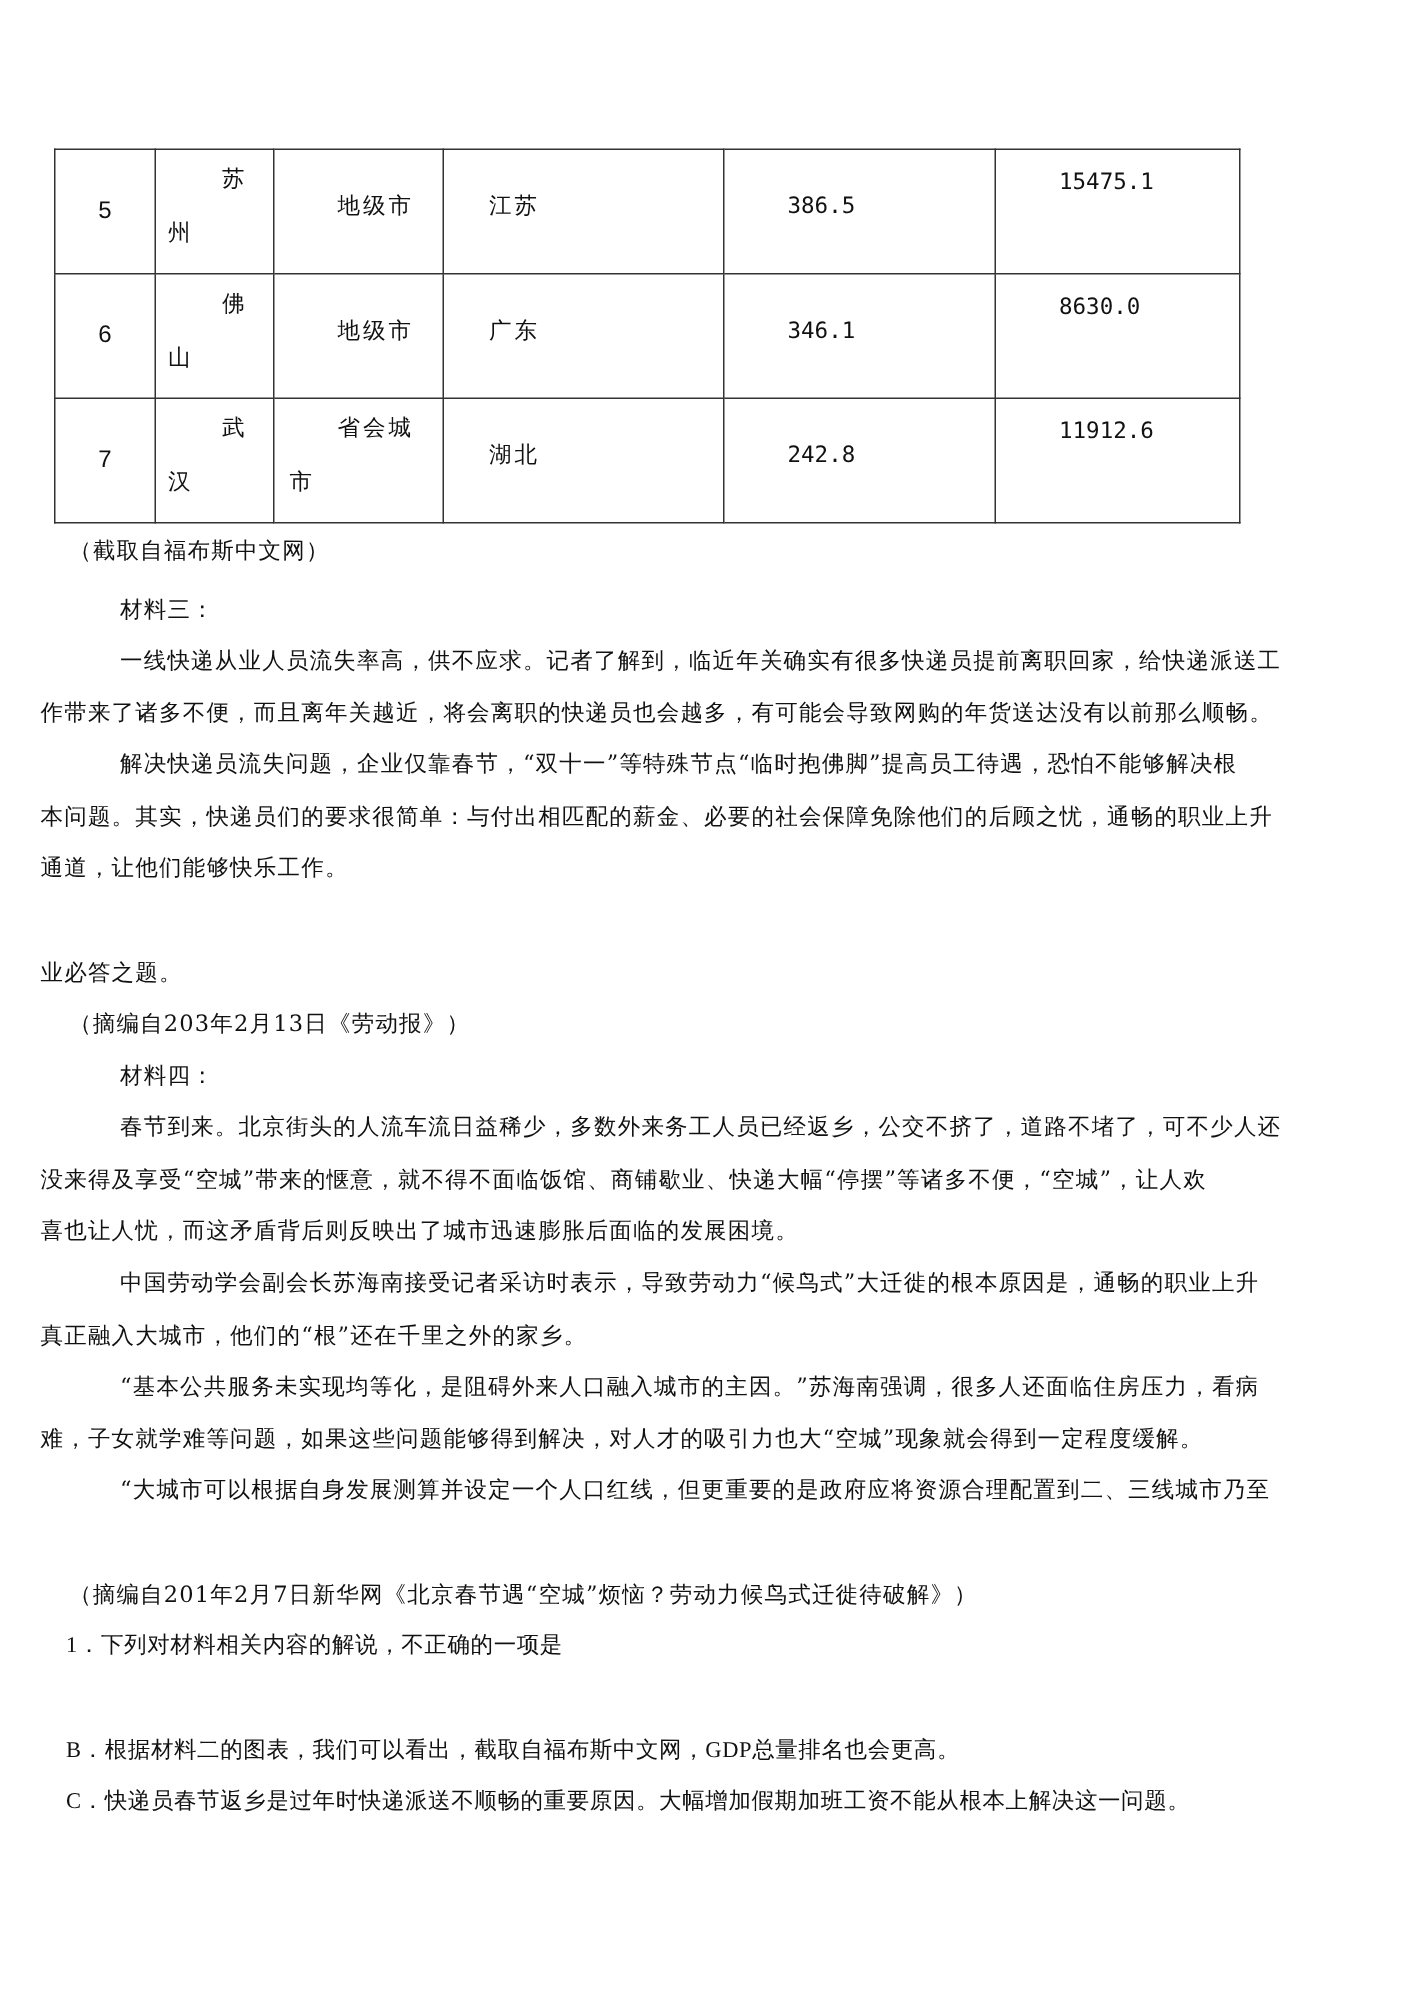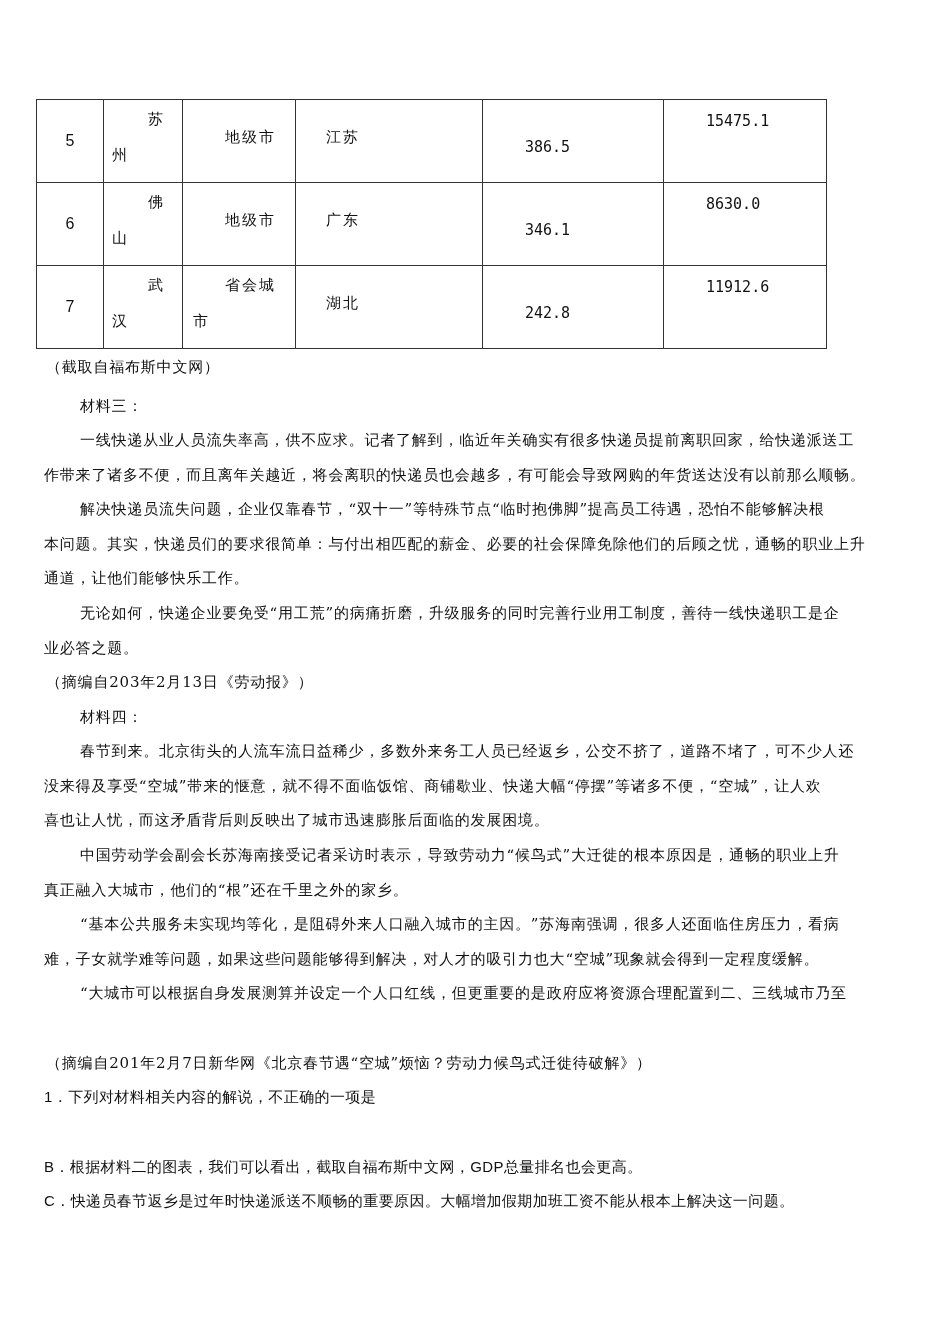--- a/index.html
+++ b/index.html
@@ -24,31 +24,31 @@
   td.c-type { width: 112px; }
   td.c-prov { width: 186px; }
   td.c-pop  { width: 180px; }
   td.c-gdp  { width: 162px; }
   .split-top { position: absolute; left: 44px; top: 10px; }
   .split-bot { position: absolute; left: 8px; top: 46px; }
   .type-single { position: absolute; left: 42px; top: 28px; letter-spacing: 2px; }
   .type-top { position: absolute; left: 42px; top: 10px; letter-spacing: 2px; }
   .type-bot { position: absolute; left: 10px; top: 46px; }
   .prov { position: absolute; left: 30px; top: 28px; letter-spacing: 2px; text-align: center; }
-  .num { position: absolute; left: 42px; top: 28px; font-family: "DejaVu Sans Mono", "Liberation Mono", monospace; font-size: 15px; margin-top: 10px; }
+  .num { position: absolute; left: 42px; top: 28px; font-family: "DejaVu Sans Mono", "Liberation Mono", monospace; font-size: 15px; }
   .num-gdp { position: absolute; left: 42px; top: 12px; font-family: "DejaVu Sans Mono", "Liberation Mono", monospace; font-size: 15px; }
 
   .line {
     position: absolute; left: 0; font-size: 15px; line-height: 20px;
     white-space: nowrap; letter-spacing: 0.8px;
   }
   .l-src { left: 46px; text-align: center; }
   .l-ind { left: 80px; }
-  .l-full { left: 44px; text-align: right; }
-  .l-q { left: 44px; font-family: Liberation Sans, sans-serif; letter-spacing: 0.4px; }
+  .l-full { left: 27px; text-align: right; }
+  .l-q { left: 44px; font-family: Liberation Serif, serif; letter-spacing: 0.4px; }
 </style>
 </head>
 <body>
 
 <div class="page">
 
   <table class="data">
     <tbody>
         <tr>
       <td class="c-rank">5</td>
@@ -112,21 +112,20 @@
     </table>
 
   <div class="line l-src" style="top:357px">（截取自福布斯中文网）</div>
 
   <div class="line l-ind" style="top:396px">材料三：</div>
   <div class="line l-ind" style="top:430px">一线快递从业人员流失率高，供不应求。记者了解到，临近年关确实有很多快递员提前离职回家，给快递派送工</div>
   <div class="line l-full" style="top:465px">作带来了诸多不便，而且离年关越近，将会离职的快递员也会越多，有可能会导致网购的年货送达没有以前那么顺畅。</div>
   <div class="line l-ind" style="top:499px">解决快递员流失问题，企业仅靠春节，“双十一”等特殊节点“临时抱佛脚”提高员工待遇，恐怕不能够解决根</div>
   <div class="line l-full" style="top:534px">本问题。其实，快递员们的要求很简单：与付出相匹配的薪金、必要的社会保障免除他们的后顾之忧，通畅的职业上升</div>
   <div class="line l-full" style="top:568px">通道，让他们能够快乐工作。</div>
-  <div class="line l-ind" style="top:603px">无论如何，快递企业要免受“用工荒”的病痛折磨，升级服务的同时完善行业用工制度，善待一线快递职工是企</div>
   <div class="line l-full" style="top:638px">业必答之题。</div>
   <div class="line l-src" style="top:672px">（摘编自203年2月13日《劳动报》）</div>
 
   <div class="line l-ind" style="top:707px">材料四：</div>
   <div class="line l-ind" style="top:741px">春节到来。北京街头的人流车流日益稀少，多数外来务工人员已经返乡，公交不挤了，道路不堵了，可不少人还</div>
   <div class="line l-full" style="top:810px">喜也让人忧，而这矛盾背后则反映出了城市迅速膨胀后面临的发展困境。</div>
   <div class="line l-full" style="top:776px">没来得及享受“空城”带来的惬意，就不得不面临饭馆、商铺歇业、快递大幅“停摆”等诸多不便，“空城”，让人欢</div>
   <div class="line l-ind" style="top:845px">中国劳动学会副会长苏海南接受记者采访时表示，导致劳动力“候鸟式”大迁徙的根本原因是，通畅的职业上升</div>
   <div class="line l-full" style="top:880px">真正融入大城市，他们的“根”还在千里之外的家乡。</div>
   <div class="line l-ind" style="top:914px">“基本公共服务未实现均等化，是阻碍外来人口融入城市的主因。”苏海南强调，很多人还面临住房压力，看病</div>

